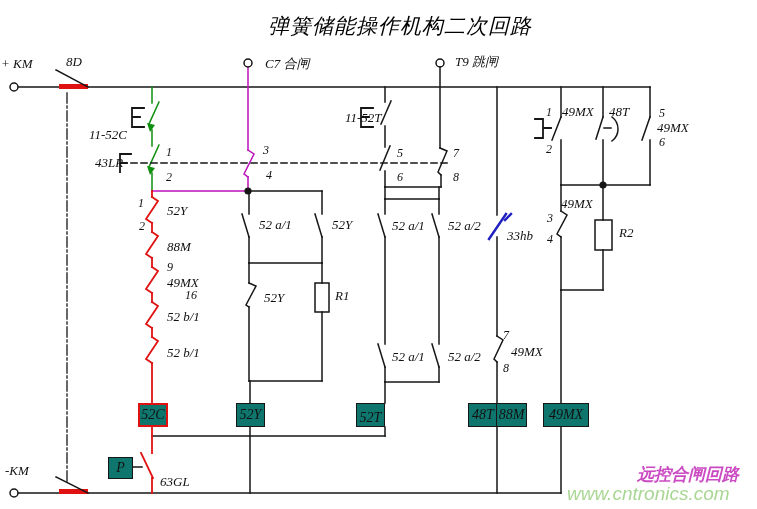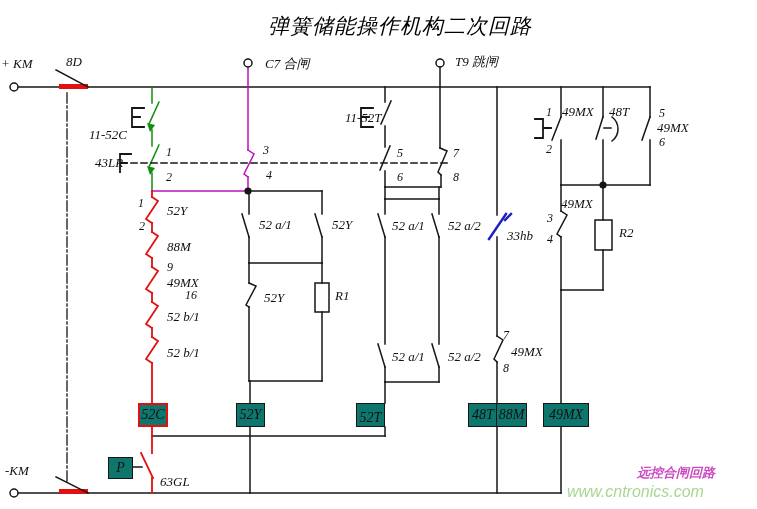--- a/index.html
+++ b/index.html
@@ -5,22 +5,22 @@
   html,body{margin:0;padding:0;background:#fff;}
   #stage{position:relative;width:757px;height:506px;background:#ffffff;overflow:hidden;
          font-family:"Liberation Serif","DejaVu Serif",serif;font-style:italic;}
   #wires{position:absolute;left:0;top:0;}
   .lbl{position:absolute;font-size:13px;line-height:1;color:#111;white-space:nowrap;}
   .pin{font-size:12px;}
   .title{font-size:21px;letter-spacing:1px;color:#000;}
   .cbox{position:absolute;border:1.6px solid #161616;background:#0f766e;display:flex;
         align-items:center;justify-content:center;font-size:14px;color:#111;box-sizing:border-box;}
   .redbox{border:2px solid #e01111;}
-  .note{font-size:13px;font-weight:bold;}
-  .wm{font-family:"Liberation Sans","DejaVu Sans",sans-serif;font-size:16px;}
+  .note{font-size:17px;font-weight:bold;}
+  .wm{font-family:"Liberation Sans","DejaVu Sans",sans-serif;font-size:19px;}
 </style>
 </head>
 <body>
 
 <div id="stage">
 
   <svg id="wires" width="757" height="509" viewBox="0 0 757 509" stroke="#161616" stroke-width="1.5" fill="none" stroke-linecap="square">
 
     <g>
       <line x1="18" y1="87" x2="650" y2="87"></line>

